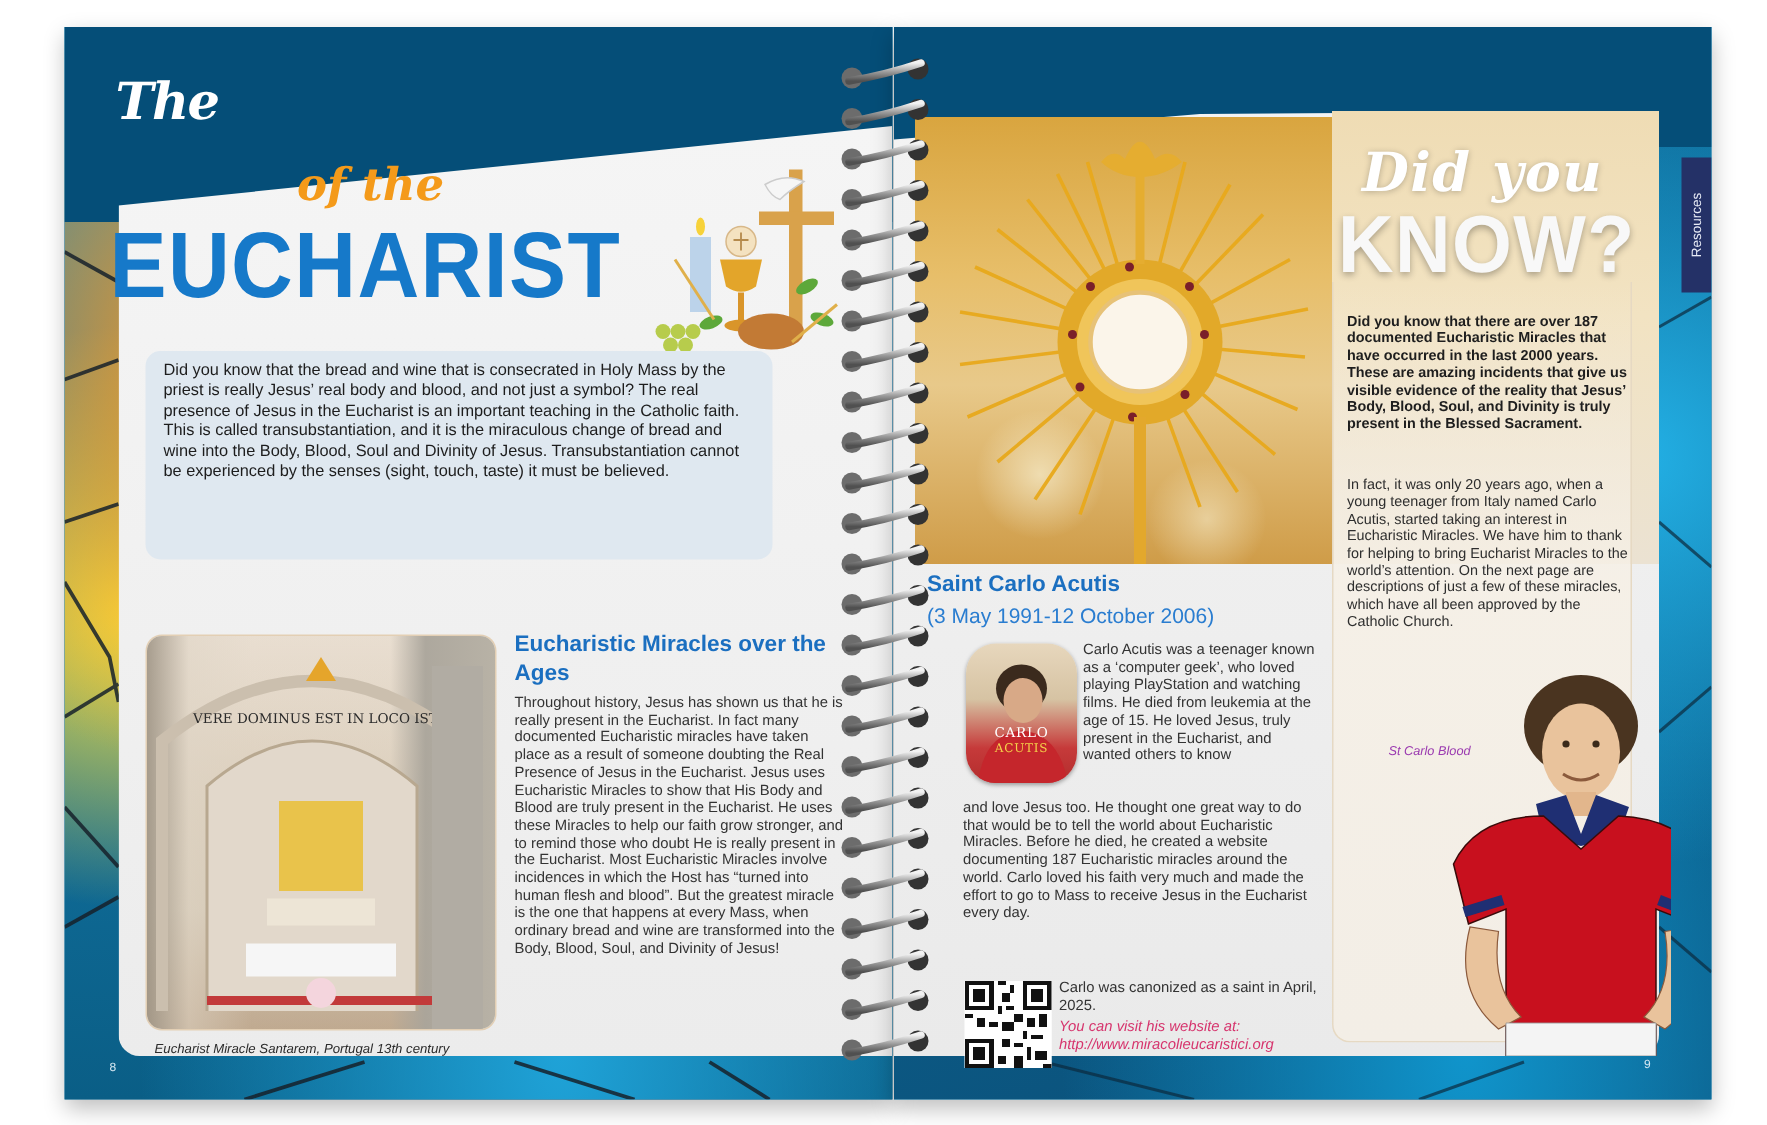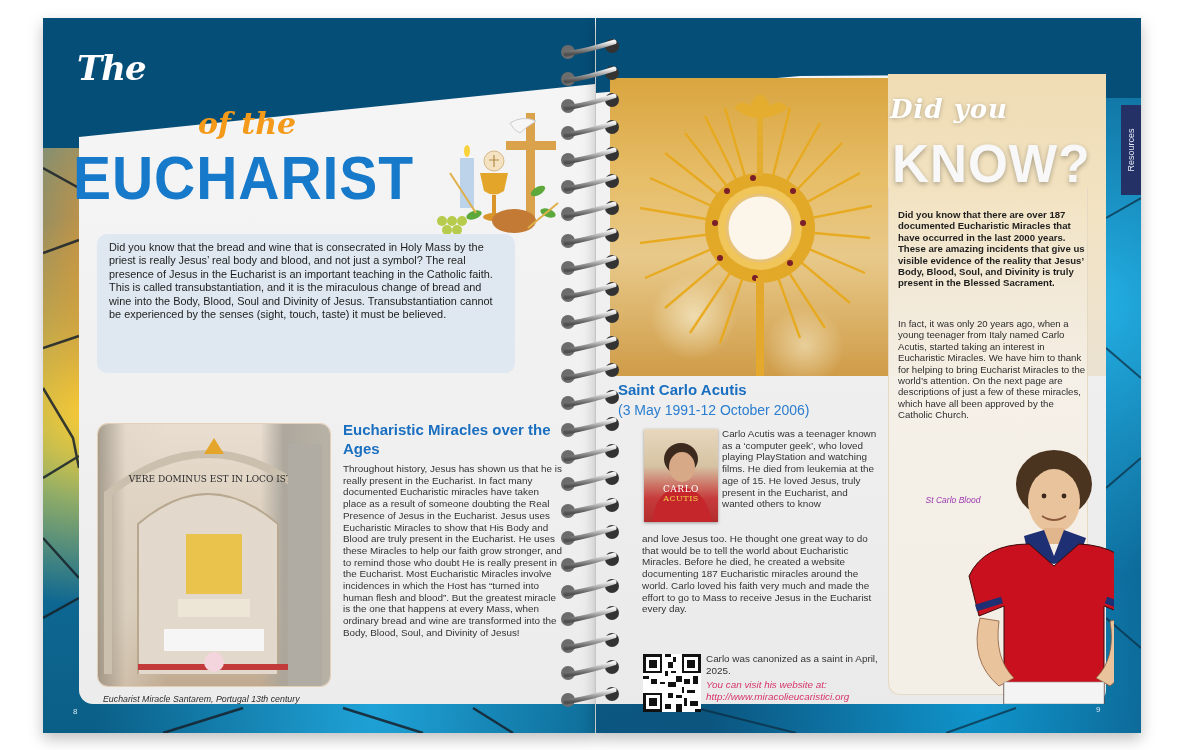--- a/index.html
+++ b/index.html
@@ -134,23 +134,23 @@
       radial-gradient(circle at 30% 80%, rgba(255,255,235,0.55) 0%, rgba(255,255,235,0) 14%),
       radial-gradient(circle at 70% 90%, rgba(255,255,235,0.45) 0%, rgba(255,255,235,0) 12%),
       linear-gradient(180deg, #d9a53f 0%, #e7be69 35%, #e8c98a 60%, #cf9c48 100%);
   }
   .didyou-panel {
     position: absolute; left: 292px; top: 56px; width: 218px; height: 302px;
     background: linear-gradient(180deg, #efdcb4 0%, #f2e3c2 45%, #ebe2d2 100%);
   }
 
   .didyou-script {
-    position: absolute; left: 294px; top: 76px;
+    position: absolute; left: 312px; top: 76px;
     font-family: "DejaVu Serif", serif; font-style: italic; font-weight: bold;
-    font-size: 26px; color: #ffffff; letter-spacing: 1px;
+    font-size: 36px; color: #ffffff; letter-spacing: 1px;
     text-shadow: 0 1px 4px rgba(0,0,0,0.25);
   }
   .know-title {
     position: absolute; left: 296px; top: 114px;
     font-family: "Liberation Sans", sans-serif; font-weight: bold;
     font-size: 54px; color: #f8f8f8; letter-spacing: 1px;
     text-shadow: 0 2px 5px rgba(0,0,0,0.3);
     transform: scaleX(0.95); transform-origin: left;
   }
 
@@ -191,20 +191,21 @@
   }
   .saint-dates {
     position: absolute; left: 22px; top: 384px;
     font-family: "Liberation Sans", sans-serif; font-size: 14px; color: #2a7dd0;
   }
   .carlo-photo {
     position: absolute; left: 48px; top: 411px; width: 74px; height: 93px;
     background: linear-gradient(180deg, #e7d7bd 0%, #d6c3a3 40%, #c63a3a 75%, #b32d2d 100%);
     box-shadow: 0 1px 3px rgba(0,0,0,0.35);
     overflow: hidden;
+    border-radius: 20px;
   }
   .carlo-photo-title {
     position: absolute; left: 0; right: 0; top: 56px; text-align: center;
     font-family: "DejaVu Serif", serif; font-size: 9px; color: #ffffff; line-height: 9px; letter-spacing: 0.5px;
   }
   .carlo-photo-sub {
     position: absolute; left: 0; right: 0; top: 65px; text-align: center;
     font-family: "DejaVu Serif", serif; font-size: 8px; color: #f5d24a; letter-spacing: 0.5px;
   }
   .saint-body-top {

